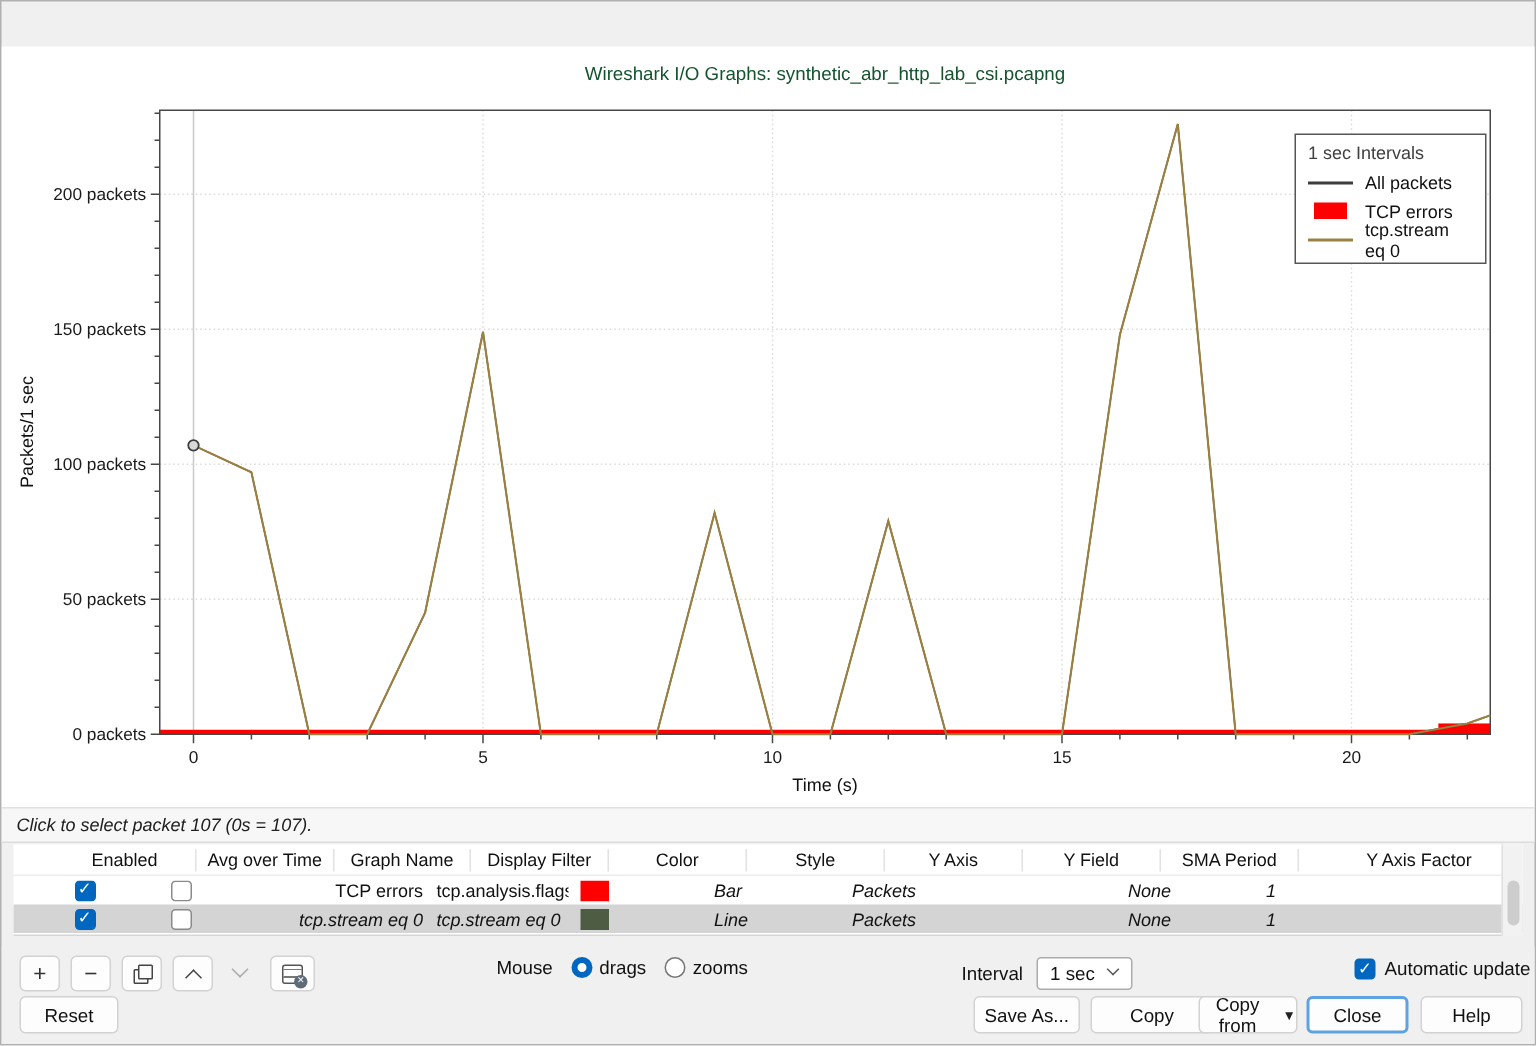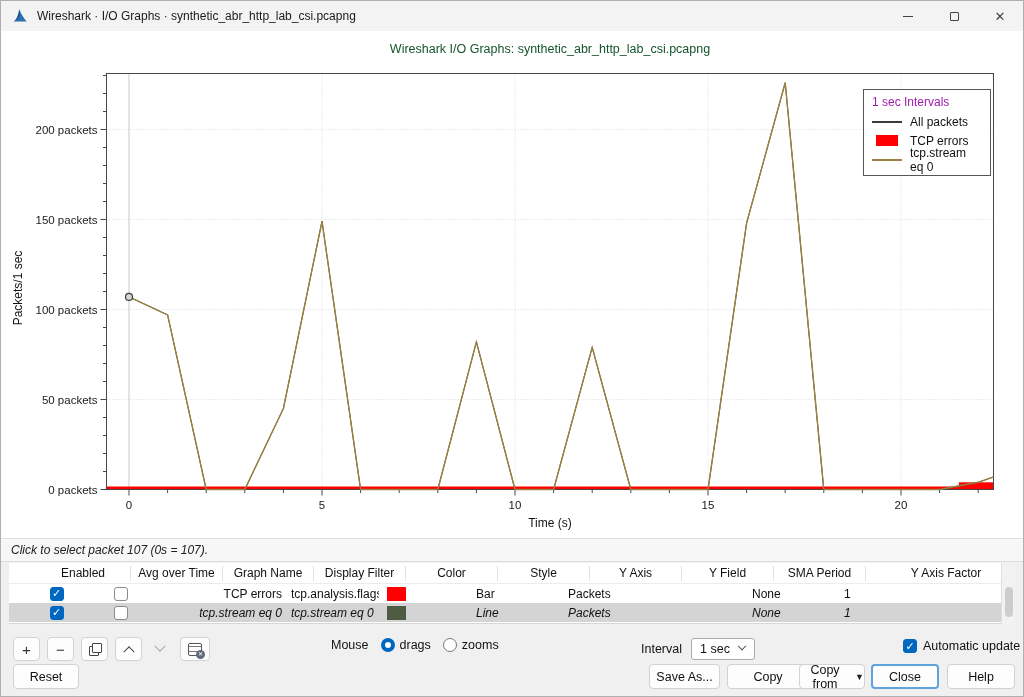--- a/index.html
+++ b/index.html
@@ -18,21 +18,21 @@
   
   .chart-area { position:absolute; top:30px; left:0; width:1024px; height:507px; background:#ffffff; }
   .chart-title { position:absolute; top:11px; left:105px; width:888px; text-align:center; font-size:12.5px; color:#14532d; }
   .ylabel { position:absolute; top:250px; left:-38px; width:110px; text-align:center; font-size:12px; color:#111; transform:rotate(-90deg); }
   .xlabel { position:absolute; top:485px; left:105px; width:888px; text-align:center; font-size:12px; color:#111; }
   svg#plot { position:absolute; top:0; left:0; }
   svg text { font-family:"Liberation Sans","DejaVu Sans",sans-serif; font-size:11.5px; fill:#1a1a1a; }
 
   
   .legend { position:absolute; top:58px; left:862px; width:128px; background:#fff; border:1px solid #565656; padding:5px 8px 6px 8px; }
-  .legend .ltitle { font-size:12px; color:#a21caf; margin-bottom:3px; }
+  .legend .ltitle { font-size:12px; color:#404040; margin-bottom:3px; }
   .lrow { display:flex; align-items:center; height:19px; }
   .lsample { width:30px; margin-right:8px; display:flex; align-items:center; justify-content:center; }
   .lline { width:30px; height:2px; }
   .lrect { width:22px; height:11px; }
   .llabel { font-size:12px; color:#111; }
 
   
   .statusbar { position:absolute; top:537px; left:0; width:1024px; height:24px; background:#f7f7f7; border-top:1px solid #e0e0e0; border-bottom:1px solid #dcdcdc; display:flex; align-items:center; }
   .statusbar span { font-size:12px; font-style:italic; color:#202020; margin-left:10px; }
 
@@ -40,21 +40,21 @@
   .gtable { position:absolute; top:562px; left:8px; width:1006px; height:61px; background:#fff; border-bottom:1px solid #d6d6d6; }
   .trow { display:flex; height:19px; align-items:center; }
   .thead { height:21px; border-bottom:1px solid #ececec;padding-left:27px; }
   .thead .cell { font-size:12px; color:#111; text-align:center; justify-content:center; border-right:1px solid #e2e2e2; height:15px; display:flex; align-items:center; }
   .cell { flex:0 0 auto; display:flex; align-items:center; font-size:12px; color:#111; overflow:hidden; white-space:nowrap; }
   .c0{width:95px;} .c1{width:92px;} .c2{width:91px;} .c3{width:92px;} .c4{width:92px;}
   .c5{width:92px;} .c6{width:92px;} .c7{width:92px;} .c8{width:92px;} .c9{width:160px; border-right:none !important;}
   .body .c0{justify-content:center;} .body .c1{padding-left:10px;}
   .body .c2{justify-content:flex-end; padding-right:5px;}
   .body .c3{padding-left:4px;} .body .c4{padding-left:8px;}
-  .body .c5,.body .c6,.body .c7,.body .c8,.body .c9{padding-left:5px;}
+  .body .c5,.body .c6,.body .c7,.body .c8,.body .c9{padding-left:5px;font-style:italic;}
   .trow.selected { background:#d4d4d4; font-style:italic; }
   .colorswatch { width:19px; height:14px; }
   .vscroll { position:absolute; right:0; top:0; width:14px; height:61px; background:#f2f2f2; border-left:1px solid #e0e0e0; }
   .vthumb { position:absolute; left:3px; top:24px; width:8px; height:30px; background:#cdcdcd; border-radius:4px; }
 
   
   .cb { width:14px; height:14px; border:1px solid #8a8a8a; border-radius:3px; background:#fff; display:inline-flex; align-items:center; justify-content:center; }
   .cb.on { background:#0067c0; border-color:#0067c0; }
   .cb.on::after { content:"✓"; color:#fff; font-size:11px; line-height:1; }
   .radio { width:14px; height:14px; border:1px solid #767676; border-radius:50%; background:#fff; display:inline-block; }
@@ -86,38 +86,20 @@
   .bottom { position:absolute; top:663px; left:0; width:1024px; height:34px; background:#f0f0f0; }
   .btn { position:absolute; top:0; height:25px; background:#fdfdfd; border:1px solid #d2d2d2; border-radius:4px; font-size:12.5px; color:#111; display:flex; align-items:center; justify-content:center; font-family:inherit; }
   .btn.default { border:2px solid #5ea3e0; }
   .caret { font-size:9px; margin-left:5px; color:#222; }
 </style>
 </head>
 <body>
 
 <div class="window">
 
-  <div class="titlebar">
-    <svg class="appicon" viewBox="0 0 20 20">
-      <path d="M3 16 C6.5 14 8.4 8.5 9.2 2.4 C11.5 8.5 15 13.5 17.5 16 Z" fill="#2b6cb0"></path>
-      <path d="M3 16 C6.5 14 8.4 8.5 9.2 2.4 L9.8 9 C8 13 5.5 15.4 3 16 Z" fill="#1c4f86"></path>
-    </svg>
-    <span class="title">Wireshark · I/O Graphs · synthetic_abr_http_lab_csi.pcapng</span>
-    <div class="winbtns">
-      <div class="winbtn">
-          <span class="min-glyph"></span>
-        </div>
-      <div class="winbtn">
-          <span class="max-glyph"></span>
-        </div>
-      <div class="winbtn">
-          <span>✕</span>
-        </div>
-    </div>
-  </div>
 
   <div class="chart-area">
     <div class="chart-title">Wireshark I/O Graphs: synthetic_abr_http_lab_csi.pcapng</div>
     <div class="ylabel">Packets/1 sec</div>
     <div class="xlabel">Time (s)</div>
     <svg id="plot" width="1024" height="507">
         <line x1="105.5" x2="992.5" y1="368.5" y2="368.5" stroke="#dadada" stroke-dasharray="1,2"></line>
         <line x1="105.5" x2="992.5" y1="278.5" y2="278.5" stroke="#dadada" stroke-dasharray="1,2"></line>
         <line x1="105.5" x2="992.5" y1="188.5" y2="188.5" stroke="#dadada" stroke-dasharray="1,2"></line>
         <line x1="105.5" x2="992.5" y1="98.5" y2="98.5" stroke="#dadada" stroke-dasharray="1,2"></line>

